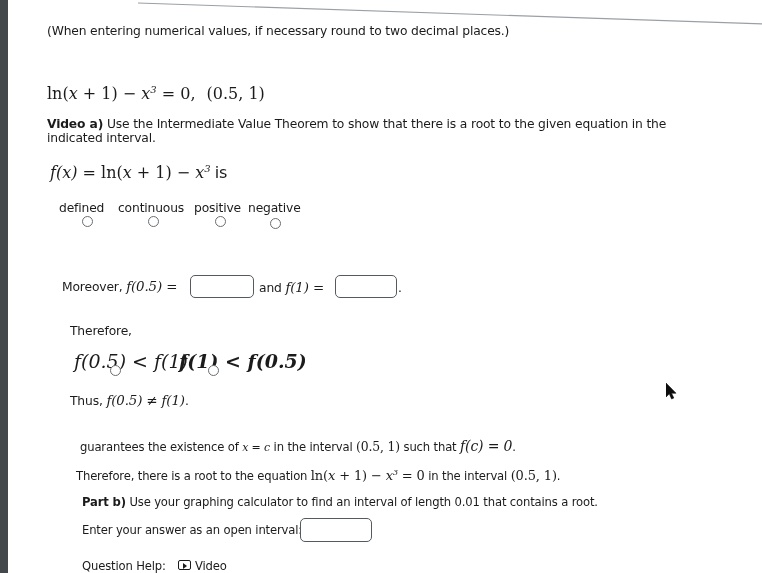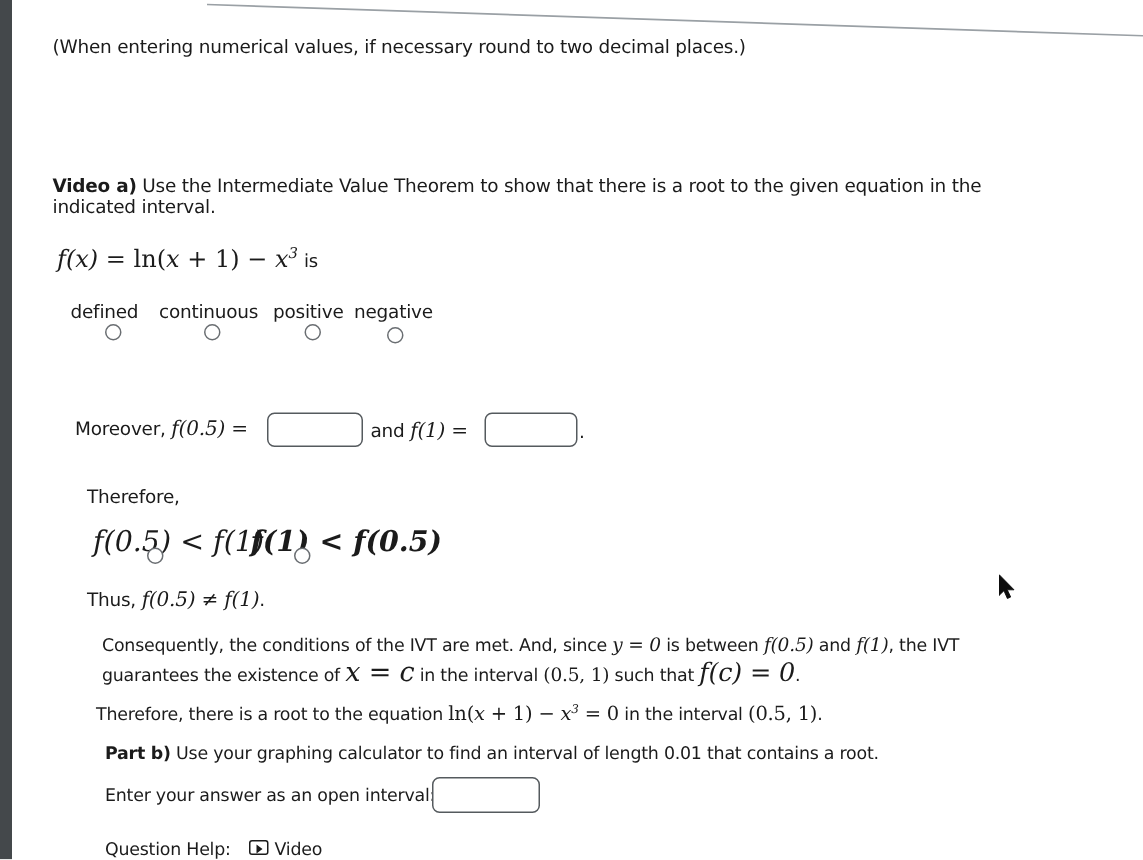--- a/index.html
+++ b/index.html
@@ -27,21 +27,21 @@
   }
   
   .scan-line {
     position: absolute;
     left: 138px; top: 2px;
     width: 628px; height: 24px;
     pointer-events: none;
   }
   .content {
     position: absolute;
-    left: 0; top: 0;
+    left: 12px; top: 0;
     width: 742px; height: 573px;
   }
   .line {
     position: absolute;
     white-space: nowrap;
     color: #1b1b1b;
   }
   .txt {
     font-family: "DejaVu Sans", sans-serif;
     font-size: 12.3px;
@@ -130,29 +130,33 @@
 
   <svg class="scan-line" width="628" height="24" viewBox="0 0 628 24">
     <line x1="0" y1="1" x2="628" y2="22" stroke="#9aa0a5" stroke-width="1.1"></line>
   </svg>
 
   <div class="content">
 
     <div class="line txt" style="left:35px; top:24px;">(When entering numerical values, if necessary round to two decimal places.)</div>
 
 
+    <div class="line math" style="left:35px; top:84px;">
+      <span class="mr">ln(</span><span class="mi">x</span><span class="mr"> + 1)</span><span class="mr"> − </span><span class="mi">x</span><sup class="exp">3</sup><span class="mr"> = 0,</span>
+      <span style="display:inline-block;width:6px;"></span><span class="mr">(0.5, 1)</span>
+    </div>
 
     <div class="line txt" style="left:35px; top:117px;">
       <span class="bold">Video a)</span>
       <span>Use the Intermediate Value Theorem to show that there is a root to the given equation in the</span>
     </div>
     <div class="line txt" style="left:35px; top:131px;">indicated interval.</div>
 
     <div class="line math" style="left:38px; top:163px;">
-      <span class="mi">f(x)</span><span class="mr"> = </span><span class="mr">ln(</span><span class="mi">x</span><span class="mr"> + 1)</span><span class="mr"> − </span><span class="mi">x</span><sup class="exp">3</sup><span class="txt" style="font-style:normal; font-size:12px; margin-left:4px;">is</span>
+      <span class="mi">f(x)</span><span class="mr"> = </span><span class="mr">ln(</span><span class="mi">x</span><span class="mr"> + 1)</span><span class="mr"> − </span><span class="mi">x</span><sup class="exp">3</sup><span class="txt" style="font-style:normal; font-size:16px; margin-left:4px;">is</span>
     </div>
 
     <div class="line txt" style="left:47px; top:201px;">defined</div>
     <div class="line txt" style="left:106px; top:201px;">continuous</div>
     <div class="line txt" style="left:182px; top:201px;">positive</div>
     <div class="line txt" style="left:236px; top:201px;">negative</div>
 
     <div class="radio" style="left:70px; top:216px;"></div>
     <div class="radio" style="left:136px; top:216px;"></div>
     <div class="radio" style="left:203px; top:216px;"></div>
@@ -177,25 +181,22 @@
     <div class="line math-sm" style="left:167px; top:350px;font-weight:bold;">
       <span class="mi">f(1)</span><span class="mr"> &lt; </span><span class="mi">f(0.5)</span>
     </div>
     <div class="radio" style="left:98px; top:365px;"></div>
     <div class="radio" style="left:196px; top:365px;"></div>
 
     <div class="line txt" style="left:58px; top:393px;">
       <span>Thus, </span><span class="inline-math">f(0.5)</span><span class="inline-math" style="font-style:normal;"> ≠ </span><span class="inline-math">f(1)</span><span>.</span>
     </div>
 
-    <div class="line txt-sm" style="left:68px; top:422px;">
-      <span>Consequently, the conditions of the IVT are met. And, since </span><span class="inline-math" style="font-size:12.4px;">y = 0</span><span> is between </span><span class="inline-math" style="font-size:12.4px;">f(0.5)</span><span> and </span><span class="inline-math" style="font-size:12.4px;">f(1)</span><span>, the IVT</span>
-    </div>
     <div class="line txt-sm" style="left:68px; top:438px;">
-      <span>guarantees the existence of </span><span class="inline-math" style="font-size:18px;">x = c</span><span> in the interval </span><span class="inline-math" style="font-size:12.4px; font-style:normal;">(0.5, 1)</span><span> such that </span><span class="inline-math" style="font-size:17px;">f(c) = 0</span><span>.</span>
+      <span>guarantees the existence of </span><span class="inline-math" style="font-size:11px;">x = c</span><span> in the interval </span><span class="inline-math" style="font-size:12.4px; font-style:normal;">(0.5, 1)</span><span> such that </span><span class="inline-math" style="font-size:14px;">f(c) = 0</span><span>.</span>
     </div>
 
     <div class="line txt-sm" style="left:64px; top:468px;">
       <span>Therefore, there is a root to the equation </span><span class="inline-math" style="font-size:13px; font-style:normal;">ln(</span><span class="inline-math" style="font-size:13px;">x</span><span class="inline-math" style="font-size:13px; font-style:normal;"> + 1)</span><span class="inline-math" style="font-size:13px; font-style:normal;"> − </span><span class="inline-math" style="font-size:13px;">x</span><sup class="exp" style="font-family:'DejaVu Serif',serif; font-size:8px;">3</sup><span class="inline-math" style="font-size:13px; font-style:normal;"> = 0</span><span> in the interval </span><span class="inline-math" style="font-size:13px; font-style:normal;">(0.5, 1)</span><span>.</span>
     </div>
 
     <div class="line txt-sm" style="left:70px; top:495px;">
       <span class="bold">Part b)</span>
       <span>Use your graphing calculator to find an interval of length 0.01 that contains a root.</span>
     </div>

